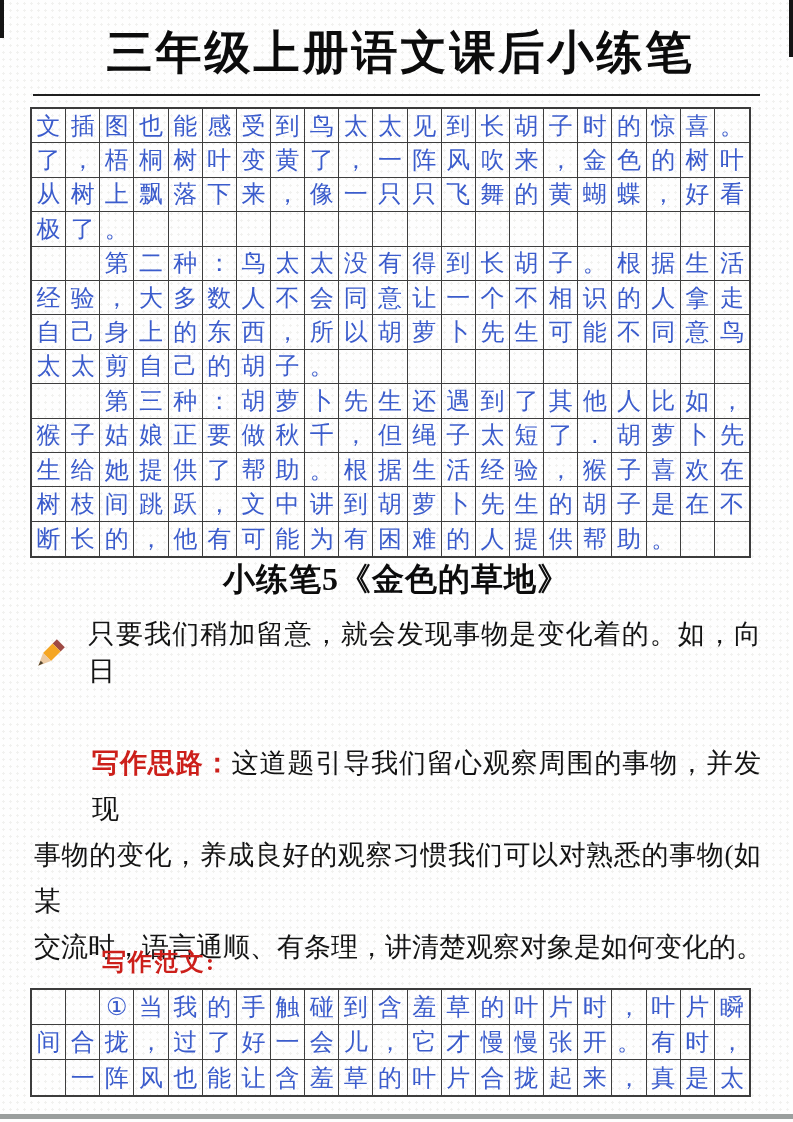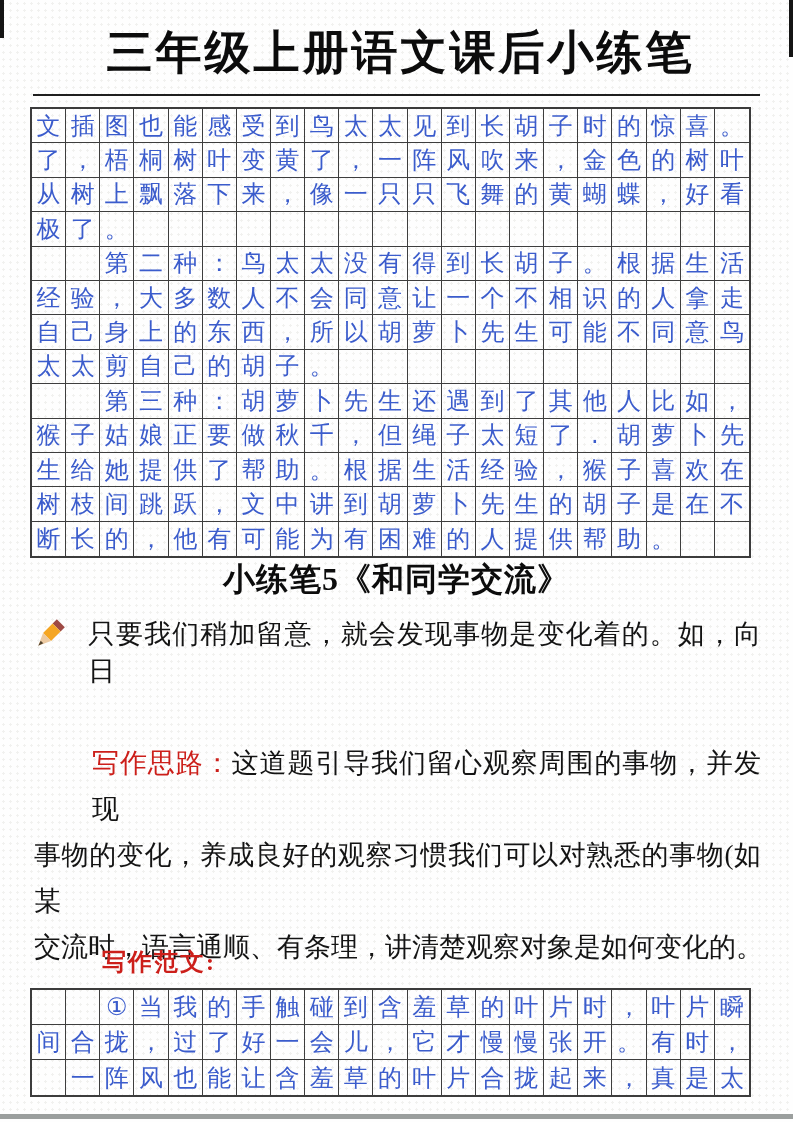--- a/index.html
+++ b/index.html
@@ -52,27 +52,27 @@
     position: absolute; top: 558px; left: 0; width: 100%;
     text-align: center; font-size: 32px; font-weight: bold; color: #0c0c0c;
     letter-spacing: 1px;
   }
 
   .para { position: absolute; left: 34px; width: 727px; color: #141414; }
   .line { white-space: nowrap; }
   .fill { text-align: justify; text-align-last: justify; white-space: normal; }
 
   #prompt { top: 616px; font-size: 27px; line-height: 37px; }
-  #prompt .first { display: flex; align-items: flex-start; }
+  #prompt .first { display: flex; align-items: center; }
   .pencil-wrap { flex: 0 0 auto; margin-right: 20px; height: 34px; }
   #prompt .first .txt { flex: 1 1 auto; text-align: justify; text-align-last: justify; }
 
   #thoughts { top: 740px; font-size: 27px; line-height: 46px; }
   #thoughts .indent { padding-left: 58px; }
-  .red-label { color: var(--accent-red, #cc201a); font-weight: normal; }
+  .red-label { color: var(--accent-red, #cc201a); font-weight: bold; }
 
   .sample-label {
     position: absolute; top: 946px; left: 102px;
     font-size: 24px; font-weight: bold; color: var(--accent-red, #cc201a);
     letter-spacing: 2px;
   }
 
   .bottom-rule {
     position: absolute; left: 0; top: 1114px; width: 100%; height: 5px;
     background: #9b9f9e;
@@ -356,21 +356,21 @@
     <div class="cell">人</div>
     <div class="cell">提</div>
     <div class="cell">供</div>
     <div class="cell">帮</div>
     <div class="cell">助</div>
     <div class="cell">。</div>
     <div class="cell"></div>
     <div class="cell"></div>
   </div>
 
-<div class="section-title">小练笔5《和同学交流》</div>
+<div class="section-title">小练笔5《金色的草地》</div>
 
 <div class="para" id="prompt">
   <div class="first">
     <span class="pencil-wrap">
       <svg width="34" height="34" viewBox="0 0 32 32" aria-hidden="true">
         <polygon points="21.5,3 29,10.5 25,14.5 17.5,7" fill="#9e4a44"></polygon>
         <polygon points="8.5,16 17.5,7 25,14.5 16,23.5" fill="#f5a623"></polygon>
         <polygon points="8.5,16 12.2,19.7 16,23.5 4,28" fill="#eccaa2"></polygon>
         <polygon points="4,28 6.3,23.2 8.8,25.7" fill="#54452f"></polygon>
       </svg>

